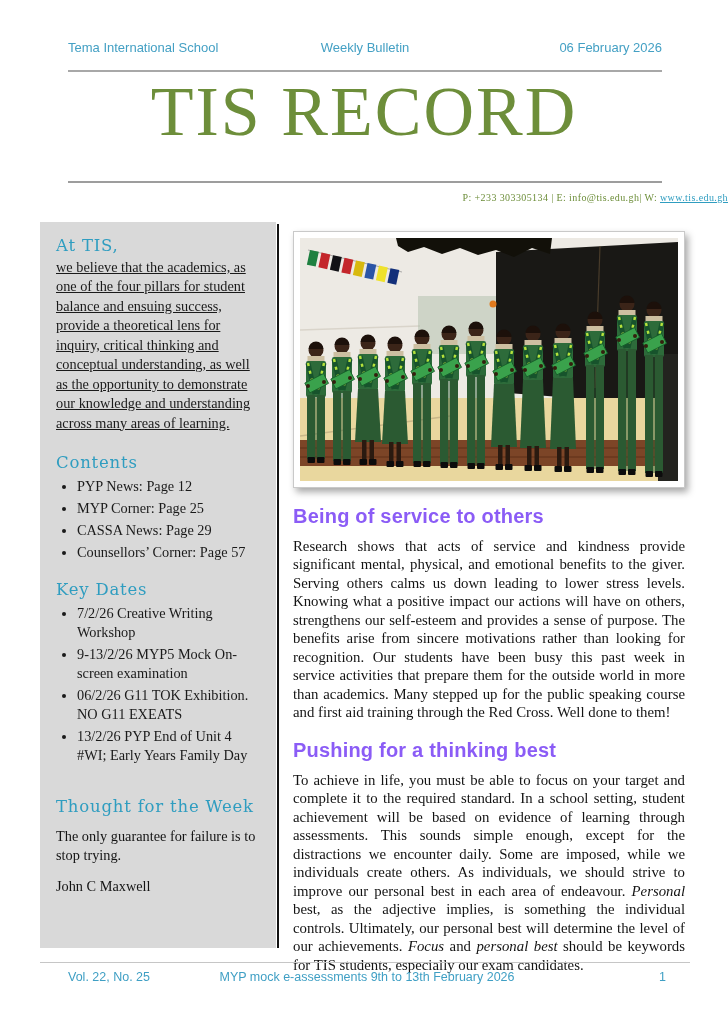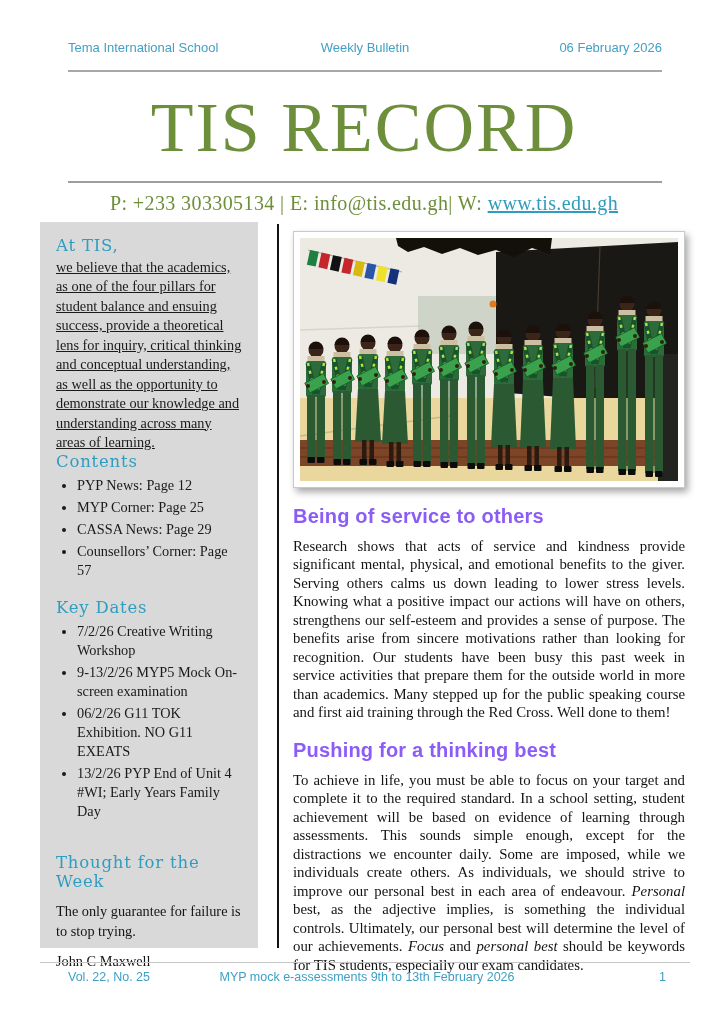--- a/index.html
+++ b/index.html
@@ -12,43 +12,43 @@
   
   .header {
     position:absolute; left:68px; right:66px; top:40px;
     display:flex; justify-content:space-between; align-items:baseline;
     font-family:"Liberation Sans", sans-serif; font-size:13px; color:#44a0c4;
   }
   .header .center { position:absolute; left:0; right:0; text-align:center; }
   .rule-top { position:absolute; left:68px; right:66px; top:70px; border-top:2px solid #a8a8a8; }
   
   .masthead {
-    position:absolute; top:82px; left:0; right:0; text-align:center;
+    position:absolute; top:66px; left:0; right:0; text-align:center;
     font-family:"Liberation Serif", serif; font-size:70px; line-height:1.3;
     color:#6d8e3a; letter-spacing:2px; white-space:nowrap;
   }
   .rule-mid { position:absolute; left:68px; right:66px; top:181px; border-top:2px solid #9d9d9d; }
   .contact {
-    position:absolute; top:192px; left:0; right:0; text-align:center;
-    font-size:20px; color:#6d8e3a; letter-spacing:.4px;
+    position:absolute; top:192px; left:0; right:0; text-align:right;
+    font-size:10px; color:#6d8e3a; letter-spacing:.4px;
   }
   .contact a { color:#2f9dc0; text-decoration:underline; cursor:pointer; }
   
   .sidebar {
-    position:absolute; left:40px; top:222px; width:218px; height:726px;
+    position:absolute; left:40px; top:222px; width:236px; height:726px;
     background:#d9d9d9; padding:14px 14px 0 16px;
   }
   .sb-heading {
     font-family:"DejaVu Serif", serif; font-size:16.5px; color:#2f9dc0;
     letter-spacing:.8px; font-weight:500;
   }
   .sb-body { font-size:14.3px; line-height:1.36; color:#1a1a1a; margin-top:3px;text-decoration:underline; }
   .sb-list { margin:5px 0 0 3px; padding-left:18px; }
   .sb-list li { font-size:14.3px; line-height:1.33; margin-bottom:3px; color:#1a1a1a; }
-  .mt-contents { }
+  .mt-contents { margin-top:20px; }
   .mt-keydates { margin-top:18px; }
   .mt-thought  { margin-top:32px; }
   .sb-quote  { font-size:14.3px; line-height:1.36; margin-top:11px; }
   .sb-author { font-size:14.3px; margin-top:12px; }
   
   .divider { position:absolute; left:277px; top:224px; width:2px; height:724px; background:#121212; }
   
   .main { position:absolute; left:293px; top:222px; width:392px; }
   .photo-frame {
     margin-top:9px; width:392px; background:#fff; border:1px solid #c9c9c9;

